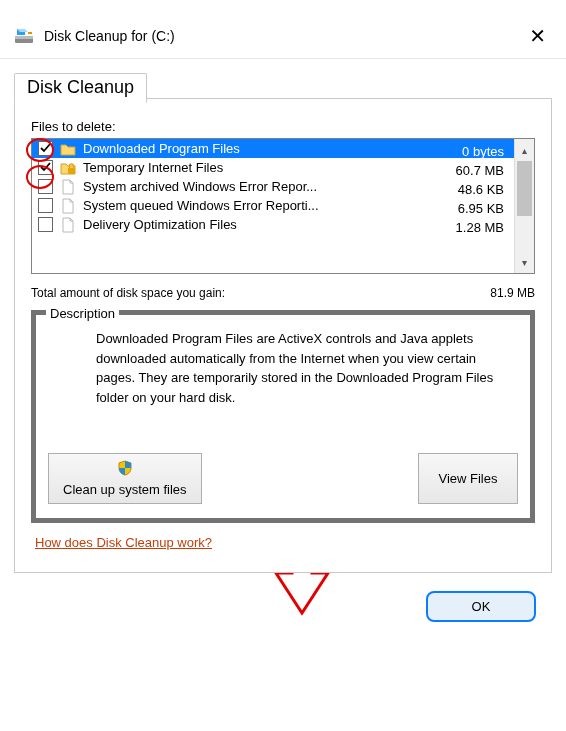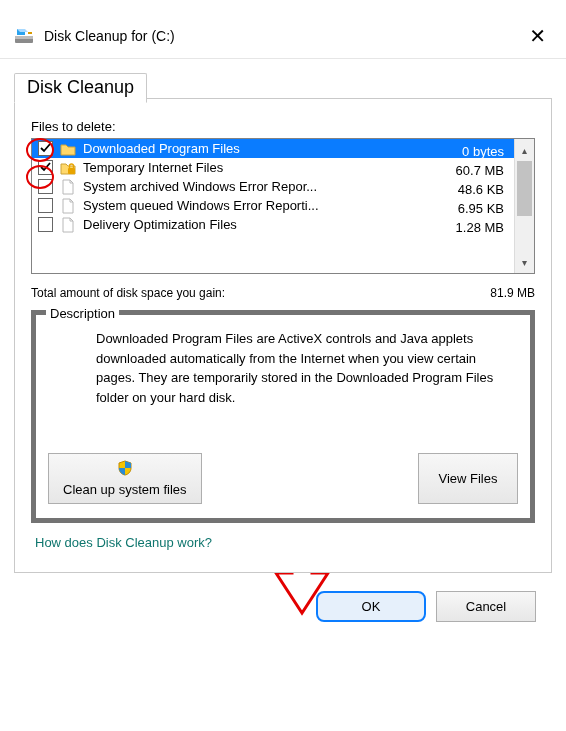--- a/index.html
+++ b/index.html
@@ -109,21 +109,21 @@
     padding: 6px 14px;
     font-size: 13px;
     display:inline-flex; align-items:center; gap:6px;
     cursor: default;
     min-width: 100px;
     justify-content:center;
     flex-direction:column;
   }
   .shield-icon { width:16px; height:16px; }
   .link-row { margin: 12px 0 8px 4px; }
-  .link { color:#0f766e; cursor: pointer; font-size: 13px; }
+  .link { color:#c2410c; text-decoration: underline; cursor: pointer; font-size: 13px; }
   .footer-btns {
     display:flex; justify-content:flex-end; gap:10px; padding: 0 16px 14px 0;
   }
   .btn.default { border:2px solid #0a7cff; background:#e6f0fb; }
   .annot-circle {
     position:absolute; width:28px; height:24px; border:2px solid #e30000;
     border-radius: 50%; pointer-events:none;
   }
   .annot-arrow { position:absolute; pointer-events:none; }
 </style>
@@ -261,17 +261,14 @@
     </div>
   </div>
 
   <div class="footer-btns" style="position:relative; margin-top:18px;">
     <svg class="annot-arrow" style="left:258px; top:-68px; width:60px; height:94px;" viewBox="0 0 60 94">
       <path d="M20 0 H40 V50 H56 L30 90 L4 50 H20 Z" fill="none" stroke="#e30000" stroke-width="3" stroke-linejoin="miter"></path>
     </svg>
     <button class="btn default" style="min-width:110px;border-radius:8px;">
       <span>OK</span>
     </button>
-    <button class="btn" style="min-width:100px;">
-      <span>Cancel</span>
-    </button>
   </div>
 </div>
 
 </body></html>

